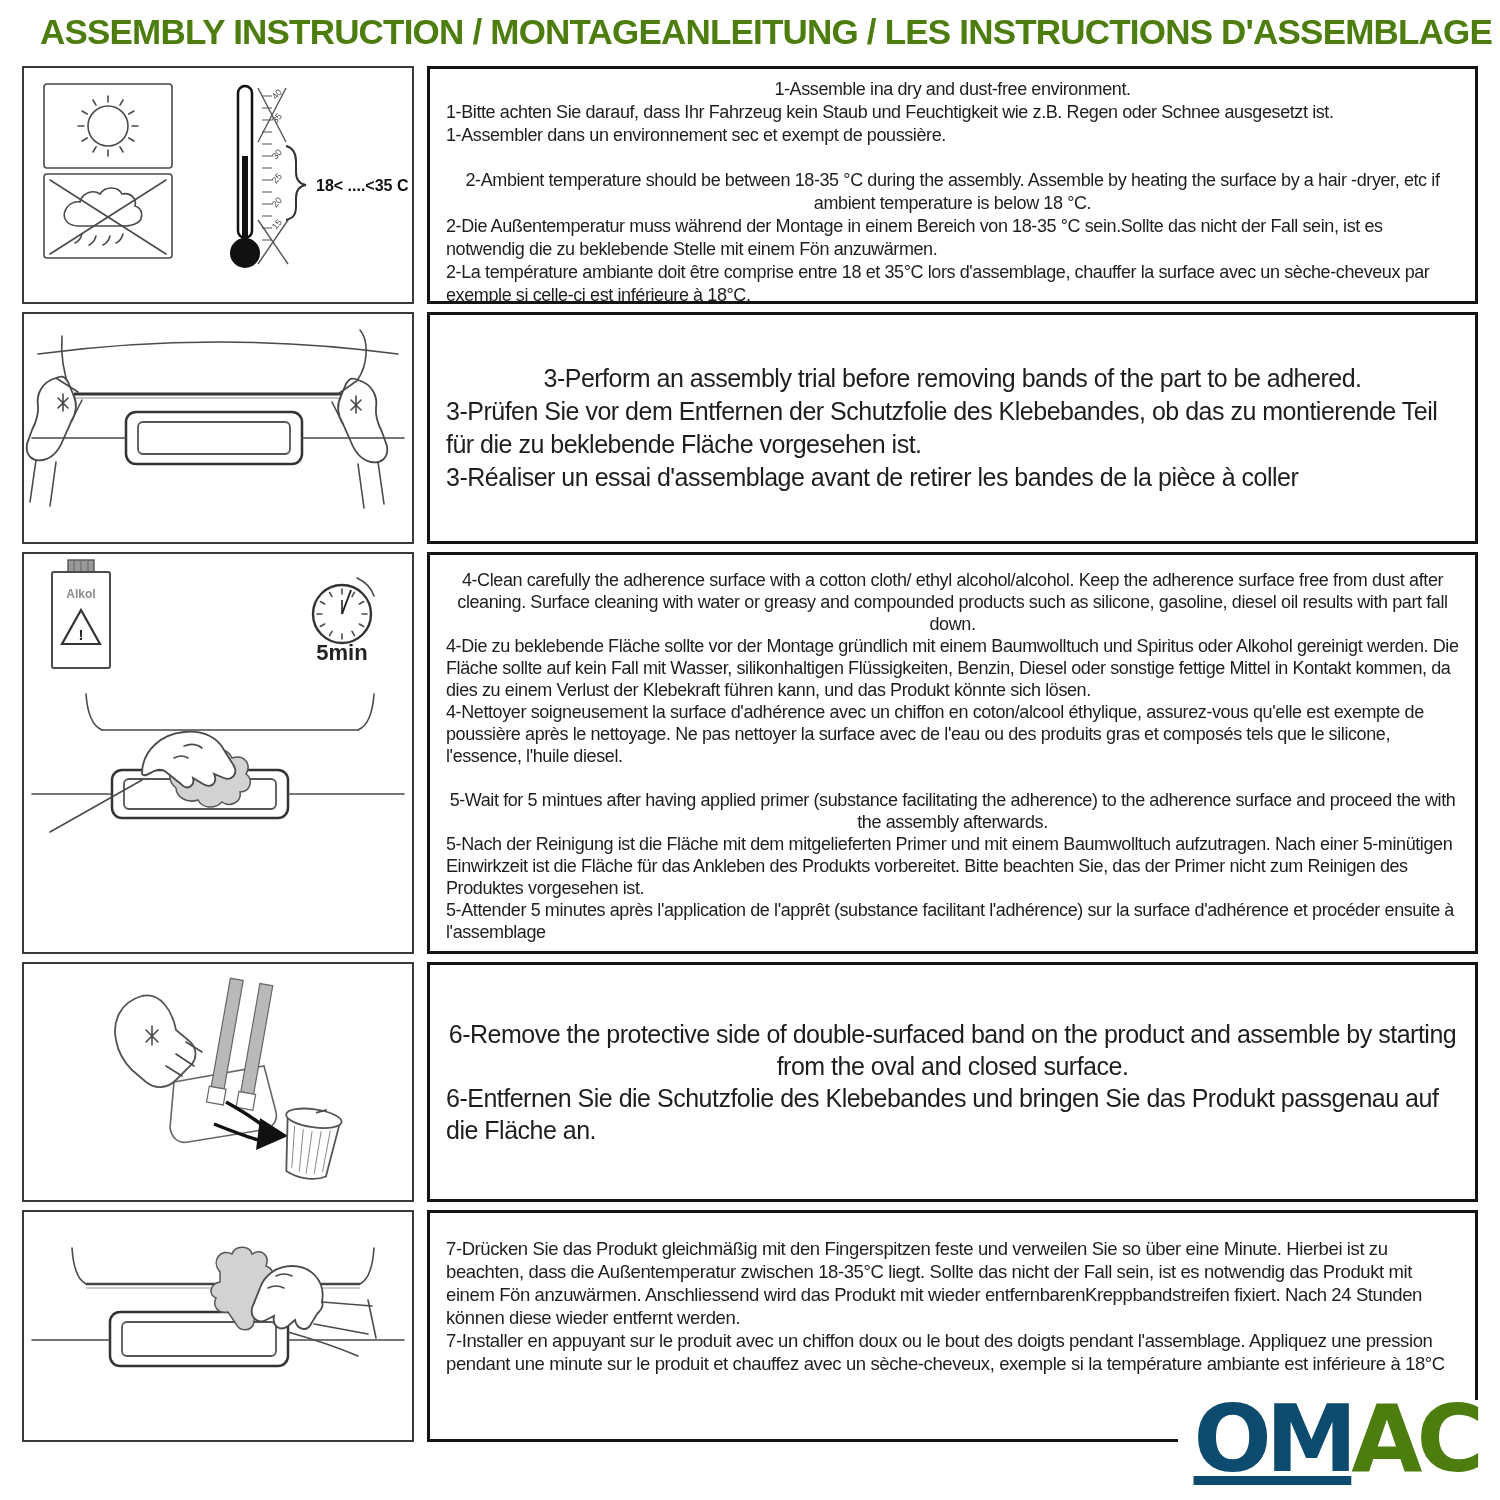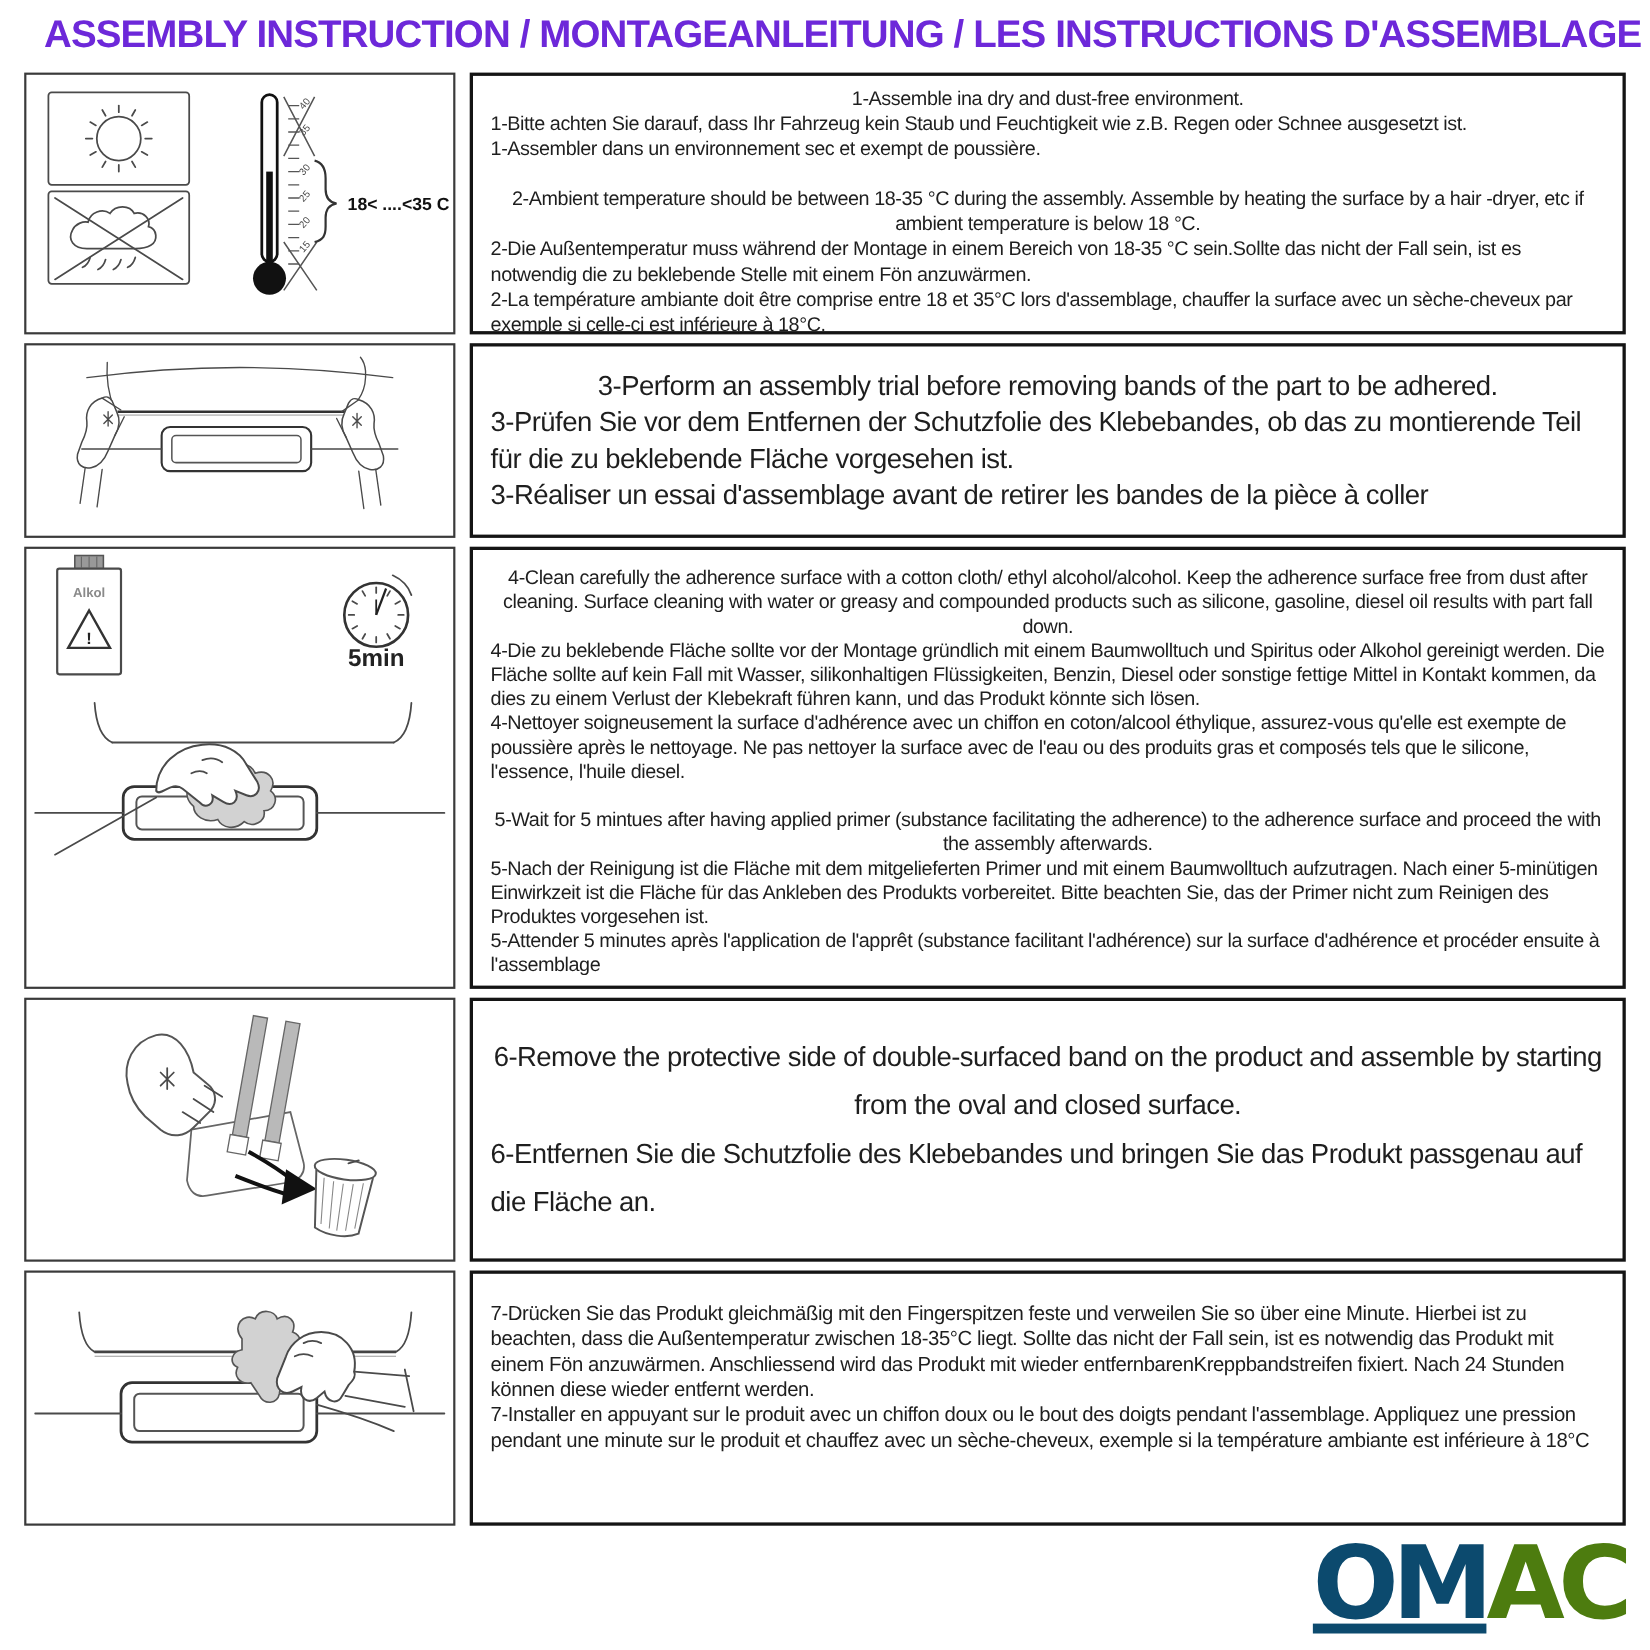--- a/index.html
+++ b/index.html
@@ -6,47 +6,47 @@
   html, body { margin: 0; padding: 0; background: #fff; }
   body {
     width: 1500px; height: 1500px; position: relative;
     font-family: "Liberation Sans", "DejaVu Sans", sans-serif;
     color: #1e1e1e;
   }
   .page { position: absolute; inset: 0; padding: 8px 22px 0 22px; }
   .title {
     margin: 4px 0 14px 18px;
     font-size: 35px; font-weight: bold; letter-spacing: -0.8px;
-    color: #6d28d9; white-space: nowrap;
+    color: #4d7c0f; white-space: nowrap;
   }
   .row { display: flex; gap: 13px; margin-bottom: 8px; align-items: stretch; }
   .illus {
     width: 392px; flex: 0 0 392px;
     border: 2px solid #3a3a3a; background: #fff; overflow: hidden;
   }
   .illus svg { width: 100%; height: 100%; display: block; }
   .textbox {
     flex: 1; border: 3px solid #141414; background: #fff;
     padding: 9px 16px; overflow: hidden;
   }
   .textbox p { margin: 0; }
   .b { font-weight: normal; text-align: center; }
   .gap { height: 22px; }
   .r1 { height: 238px; }
-  .r2 { height: 177px; }
+  .r2 { height: 232px; }
   .r3 { height: 402px; }
   .r4 { height: 240px; }
   .r5 { height: 232px; }
   .r1 .textbox { font-size: 18px; line-height: 23px; letter-spacing: -0.4px; }
   .r3 .textbox { font-size: 18px; line-height: 22px; letter-spacing: -0.4px; padding-top: 14px; }
   .r2 .textbox, .r4 .textbox {
     font-size: 25px; line-height: 33px; letter-spacing: -0.5px;
     display: flex; flex-direction: column; justify-content: center;
   }
-  .r4 .textbox { line-height: 44px; }
+  .r4 .textbox { line-height: 32px; }
   .r5 .textbox { font-size: 18.5px; line-height: 23px; letter-spacing: -0.4px; padding-top: 24px; }
   .logo {
     position: absolute; right: 20px; top: 1400px;
     background: #fff; padding: 0 2px 8px 16px;
     font-family: "DejaVu Sans", sans-serif; font-weight: bold;
     font-size: 92px; line-height: 80px; letter-spacing: -6px;
     white-space: nowrap;
   }
   .logo .lb { color: #0c4a6e; text-decoration: underline; }
   .logo .lr { color: #4d7c0f; }

